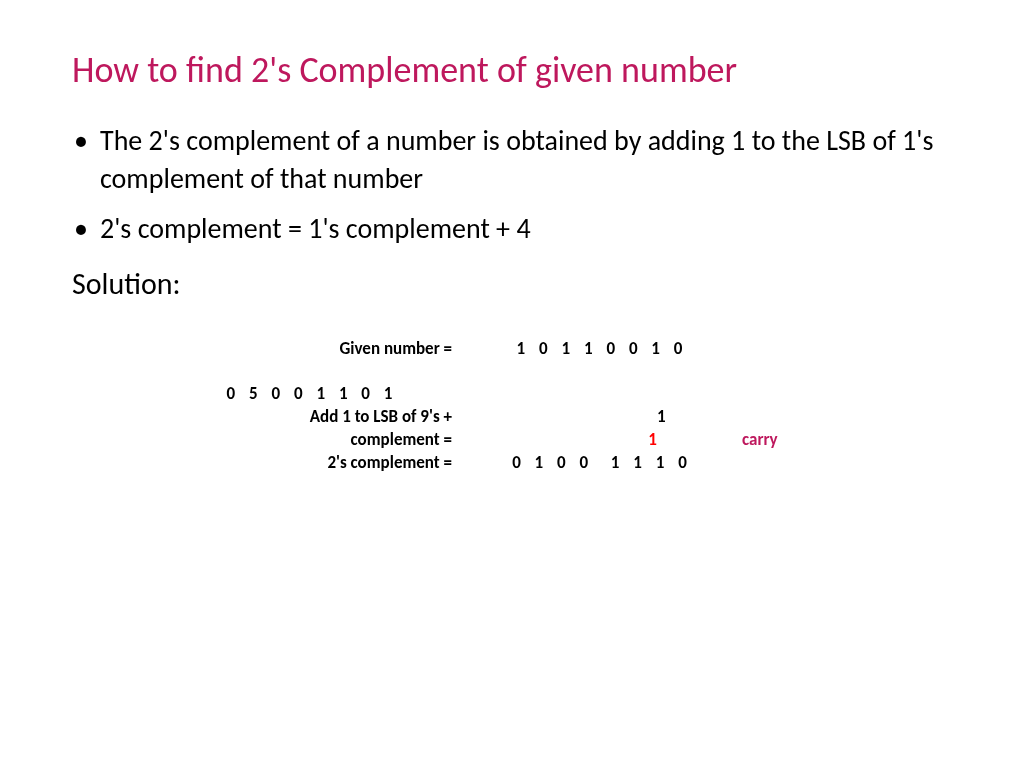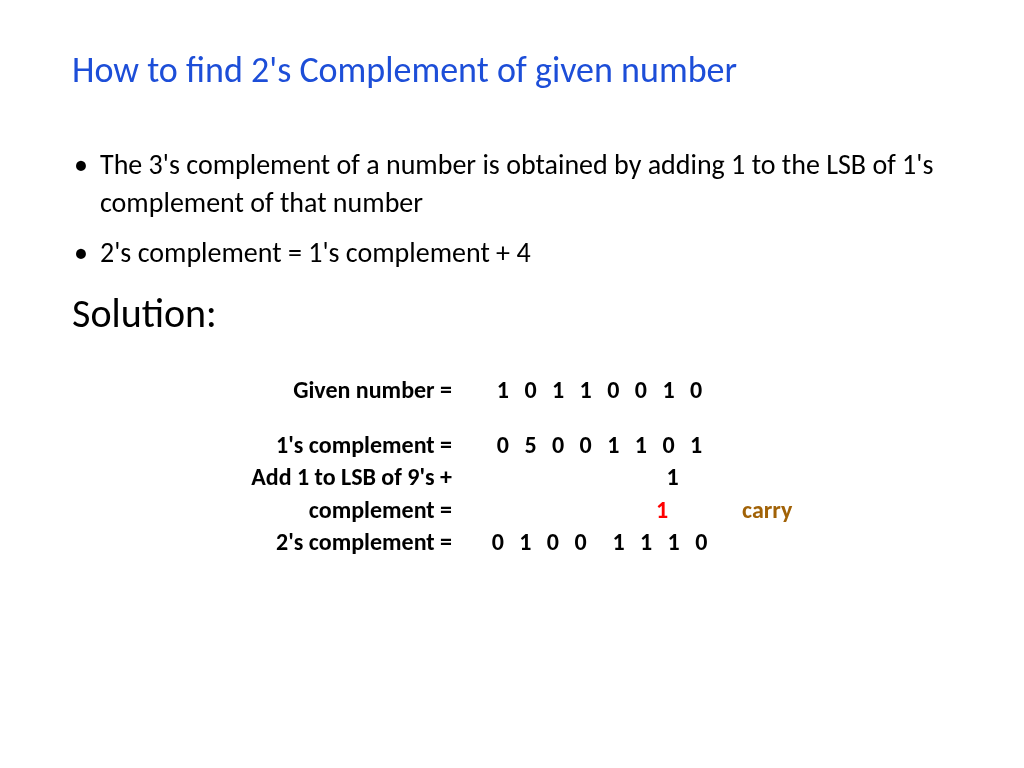--- a/index.html
+++ b/index.html
@@ -5,99 +5,98 @@
     * { margin: 0; padding: 0; box-sizing: border-box; }
     body {
       width: 1024px;
       height: 768px;
       background: #ffffff;
       font-family: Calibri, 'Segoe UI', Arial, sans-serif;
       padding: 48px 60px 40px 72px;
       color: #000000;
     }
     .title {
-      color: #1d4ed8;
+      color: #be185d;
       font-size: 36px;
       font-weight: 400;
-      margin-bottom: 54px;
+      margin-bottom: 30px;
     }
     .bullet-list {
       list-style: none;
       margin-bottom: 18px;
     }
     .bullet-list li {
       font-size: 28px;
       line-height: 1.35;
       margin-bottom: 12px;
       padding-left: 28px;
       position: relative;
     }
     .bullet-list li::before {
       content: "•";
       position: absolute;
       left: 2px;
       top: 0;
       font-size: 28px;
     }
     .solution {
-      font-size: 40px;
+      font-size: 30px;
       margin-bottom: 36px;
     }
     .bold { font-weight: 700; }
     .sub { font-size: 0.65em; vertical-align: sub; font-weight: 700; }
     .calc-block {
       margin-left: 110px;
       font-family: Calibri, Arial, sans-serif;
     }
     .calc-row {
       display: flex;
       align-items: baseline;
-      font-size: 24px;
+      font-size: 17px;
       font-weight: 700;
       line-height: 1.35;
     }
     .calc-label {
       width: 290px;
       text-align: right;
       padding-right: 20px;
     }
     .calc-value {
       width: 260px;
       letter-spacing: 5px;
       text-align: center;
       white-space: pre;
     }
     .calc-extra {
-      color: #a16207;
+      color: #be185d;
       font-weight: 700;
       padding-left: 10px;
     }
     .gap { height: 22px; }
     .red { color: #ff0000; }
   </style>
 </head>
 <body>
 
 <h1 class="title">How to find 2's Complement of given number</h1>
 
 <ul class="bullet-list">
-  <li>The 3's complement of a number is obtained by adding 1 to the LSB of 1's complement of that number</li>
+  <li>The 2's complement of a number is obtained by adding 1 to the LSB of 1's complement of that number</li>
   <li>2's complement = 1's complement + 4</li>
 </ul>
 
 <div class="solution">Solution:</div>
 
 <div class="calc-block">
   <div class="calc-row">
     <div class="calc-label">Given number =</div>
     <div class="calc-value">1 0 1 1 0 0 1 0</div>
   </div>
   <div class="gap"></div>
   <div class="calc-row">
-    <div class="calc-label">1's complement =</div>
     <div class="calc-value">0 5 0 0 1 1 0 1</div>
   </div>
   <div class="calc-row">
     <div class="calc-label">Add 1 to LSB of 9's    +</div>
     <div class="calc-value">              1</div>
   </div>
   <div class="calc-row">
     <div class="calc-label">complement =</div>
     <div class="calc-value red">            1</div>
     <div class="calc-extra">carry</div>

